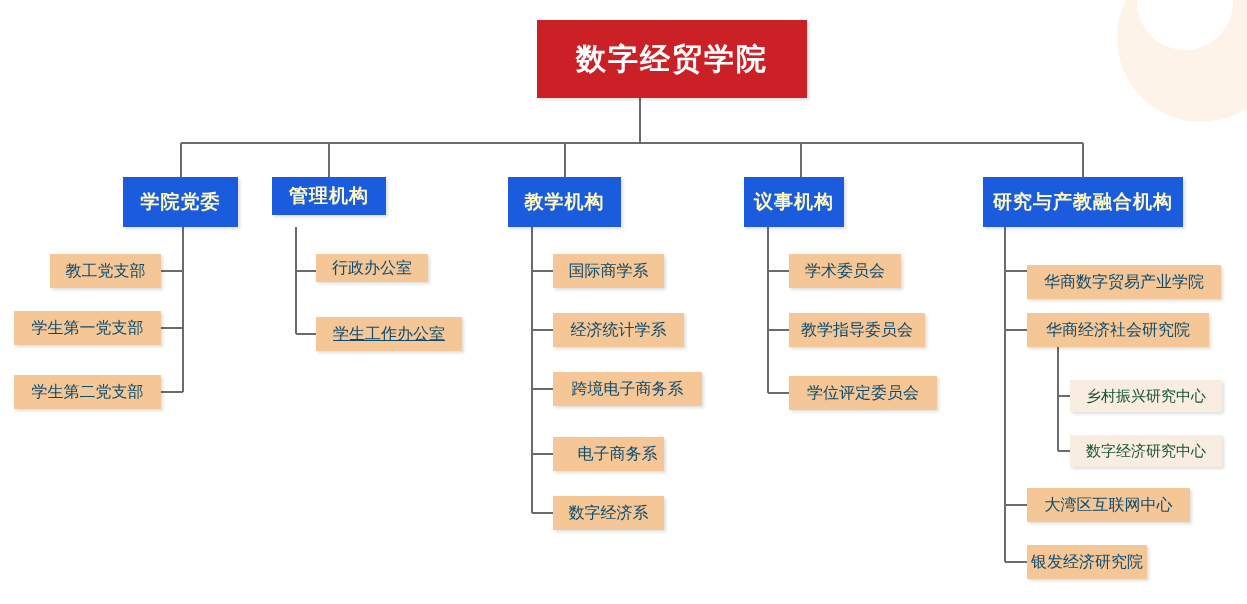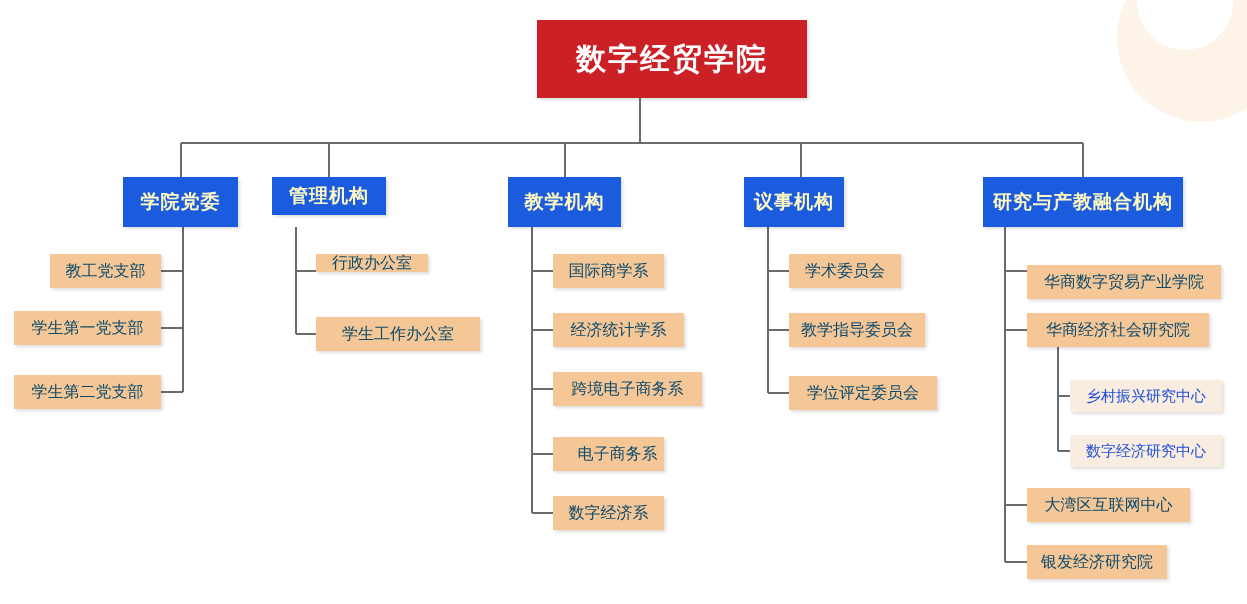--- a/index.html
+++ b/index.html
@@ -49,21 +49,21 @@
   .node-l2{
     background:#1b5bdd;color:#fef9c3;
     font-size:19px;font-weight:bold;
     letter-spacing:1px;
   }
   .node-l3{
     background:#f5c796;color:#0c4a6e;
     font-size:16px;
   }
   .node-l4{
-    background:#f9ece0;color:#1d4ed8;
+    background:#f9ece0;color:#14532d;
     font-size:15px;
   }
 </style>
 </head>
 <body>
 
 <div id="chart">
 
   <div class="watermark"></div>
   <div class="watermark-inner"></div>
@@ -115,24 +115,24 @@
       </div>
       <div class="node node-l3" style="left: 14px; top: 311px; width: 147px; height: 34px;">
         <span>学生第一党支部</span>
       </div>
       <div class="node node-l3" style="left: 14px; top: 375px; width: 147px; height: 34px;">
         <span>学生第二党支部</span>
       </div>
       <div class="node node-l2" style="left: 272px; top: 177px; width: 114px; height: 38px;">
         <span>管理机构</span>
       </div>
-      <div class="node node-l3" style="left: 316px; top: 254px; width: 112px; height: 18px;">
+      <div class="node node-l3" style="left: 316px; top: 254px; width: 112px; height: 28px;">
         <span>行政办公室</span>
       </div>
-      <div class="node node-l3" style="left: 316px; top: 317px; width: 164px; height: 34px;">
+      <div class="node node-l3" style="left: 316px; top: 317px; width: 146px; height: 34px; text-decoration: underline;">
         <span>学生工作办公室</span>
       </div>
       <div class="node node-l2" style="left: 508px; top: 177px; width: 113px; height: 50px;">
         <span>教学机构</span>
       </div>
       <div class="node node-l3" style="left: 553px; top: 254px; width: 111px; height: 34px; font-family: Liberation Serif, serif;">
         <span>国际商学系</span>
       </div>
       <div class="node node-l3" style="left: 553px; top: 313px; width: 131px; height: 34px;">
         <span>经济统计学系</span>
@@ -169,18 +169,18 @@
       </div>
       <div class="node node-l4" style="left: 1070px; top: 380px; width: 152px; height: 32px;">
         <span>乡村振兴研究中心</span>
       </div>
       <div class="node node-l4" style="left: 1070px; top: 435px; width: 152px; height: 32px;">
         <span>数字经济研究中心</span>
       </div>
       <div class="node node-l3" style="left: 1027px; top: 488px; width: 163px; height: 34px;">
         <span>大湾区互联网中心</span>
       </div>
-      <div class="node node-l3" style="left: 1027px; top: 545px; width: 140px; height: 34px;">
+      <div class="node node-l3" style="left: 1027px; top: 545px; width: 120px; height: 34px;">
         <span>银发经济研究院</span>
       </div>
     </div>
 
 </div>
 
 </body></html>

